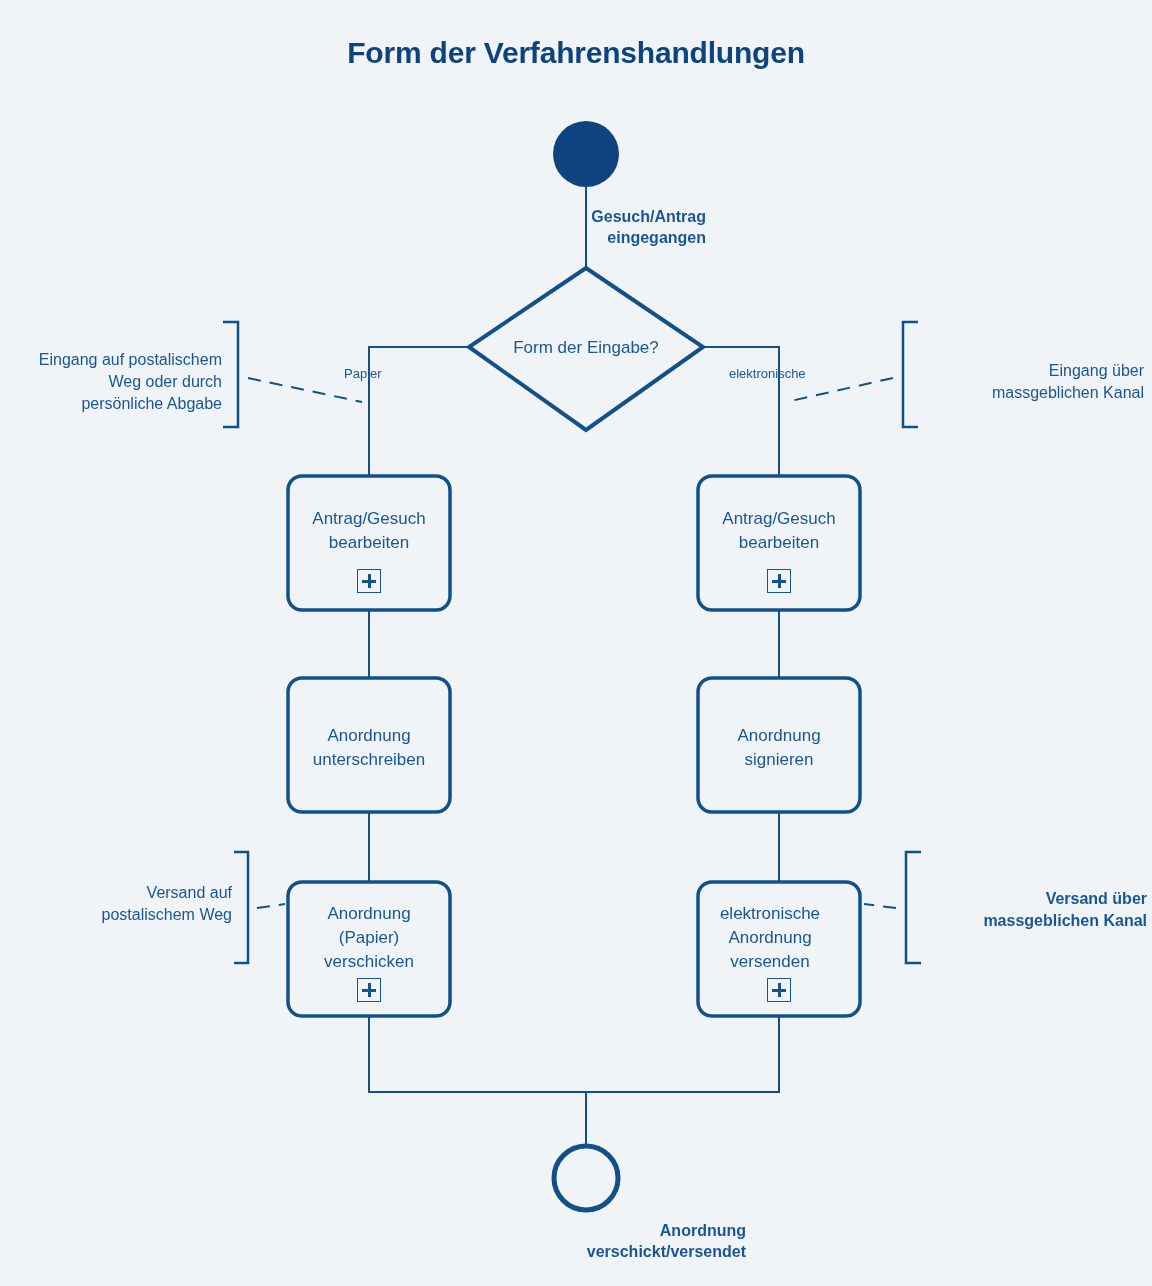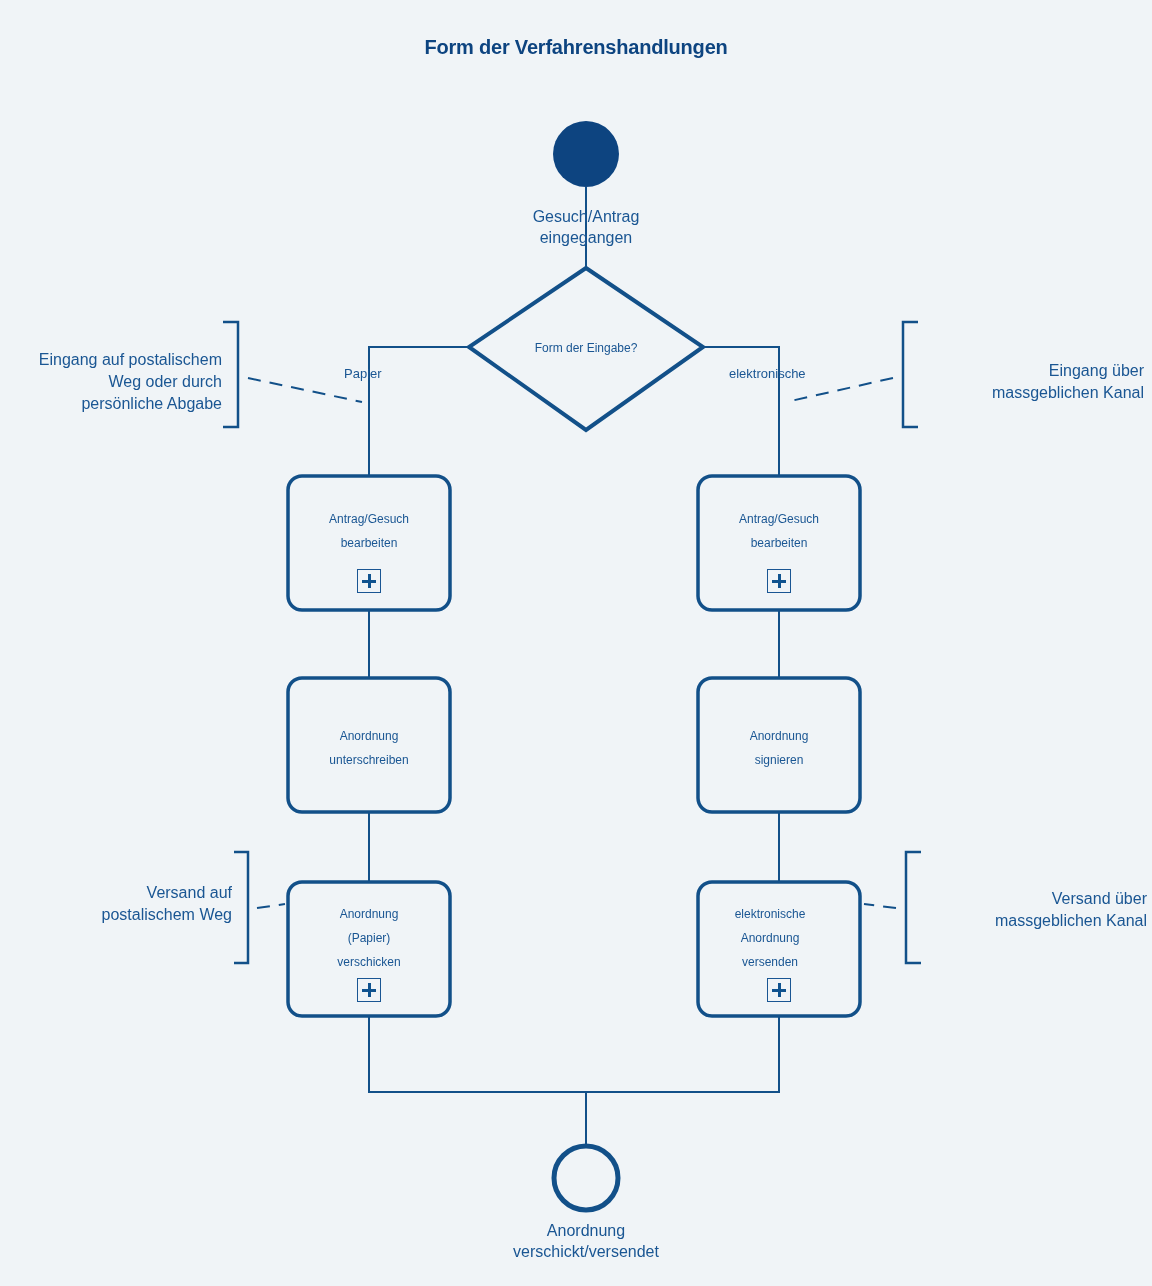--- a/index.html
+++ b/index.html
@@ -25,41 +25,42 @@
     left: 0;
     width: 1152px;
     height: 1286px;
   }
   .page-title {
     position: absolute;
     top: 36px;
     left: 0;
     width: 1152px;
     text-align: center;
-    font-size: 20px;
+    font-size: 30px;
     font-weight: bold;
     color: #0d4480;
     letter-spacing: -0.2px;
   }
   .node-label {
     position: absolute;
     text-align: center;
-    font-size: 12px;
+    font-size: 17px;
     line-height: 24px;
     color: #1a5693;
     white-space: pre-line;
     pointer-events: none;
   }
   .event-label {
     position: absolute;
-    text-align: center;
+    text-align: right;
     font-size: 16px;
     line-height: 21px;
     color: #1a5693;
     white-space: pre-line;
+    font-weight: bold;
   }
   .edge-label {
     position: absolute;
     font-size: 13px;
     line-height: 20px;
     color: #1a5693;
     white-space: nowrap;
   }
   .annot-text {
     position: absolute;
@@ -182,19 +183,19 @@
   <div class="annot-text right-align" style="left:10px; top:349px; width:212px;">Eingang auf postalischem
 Weg oder durch
 persönliche Abgabe</div>
 
   <div class="annot-text left-align" style="left:924px; top:360px; width:220px;">Eingang über
 massgeblichen Kanal</div>
 
   <div class="annot-text right-align" style="left:38px; top:882px; width:194px;">Versand auf
 postalischem Weg</div>
 
-  <div class="annot-text left-align" style="left:927px; top:888px; width:220px;">Versand über
+  <div class="annot-text left-align" style="left:927px; top:888px; width:220px;font-weight:bold;">Versand über
 massgeblichen Kanal</div>
 
   <div class="event-label" style="left:426px; top:1220px; width:320px;">Anordnung
 verschickt/versendet</div>
 
 </div>
 
 </body></html>

